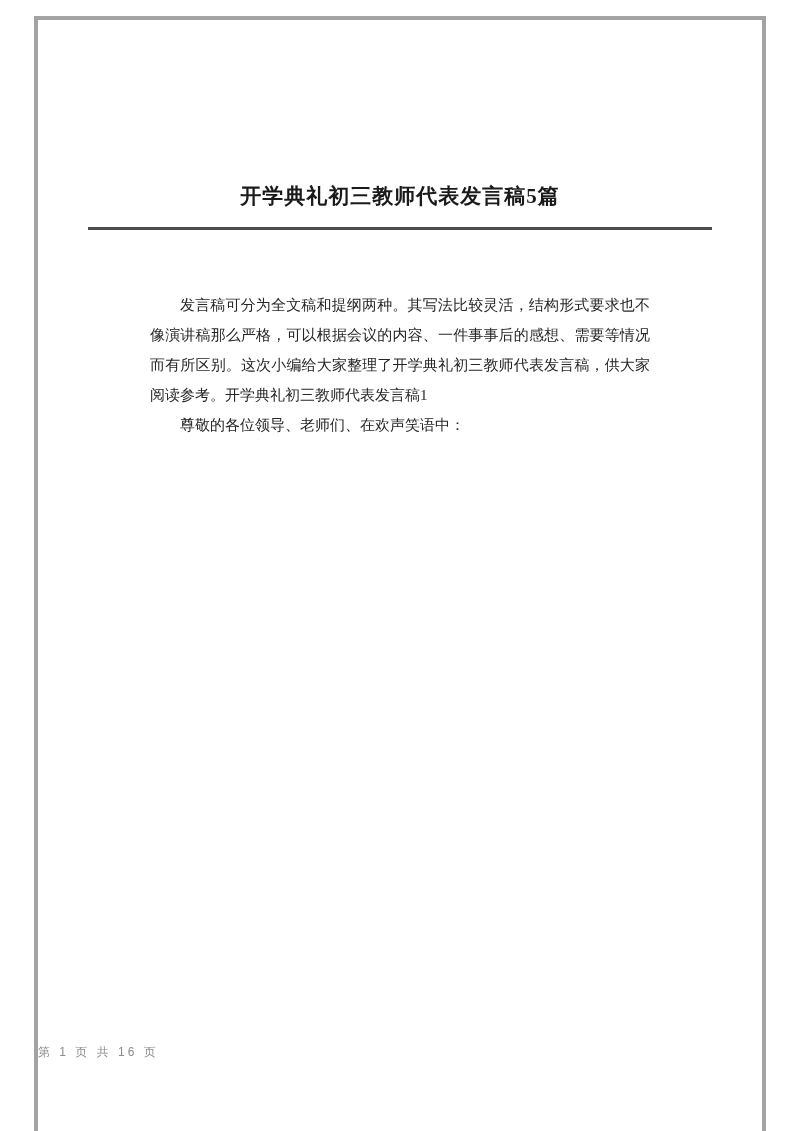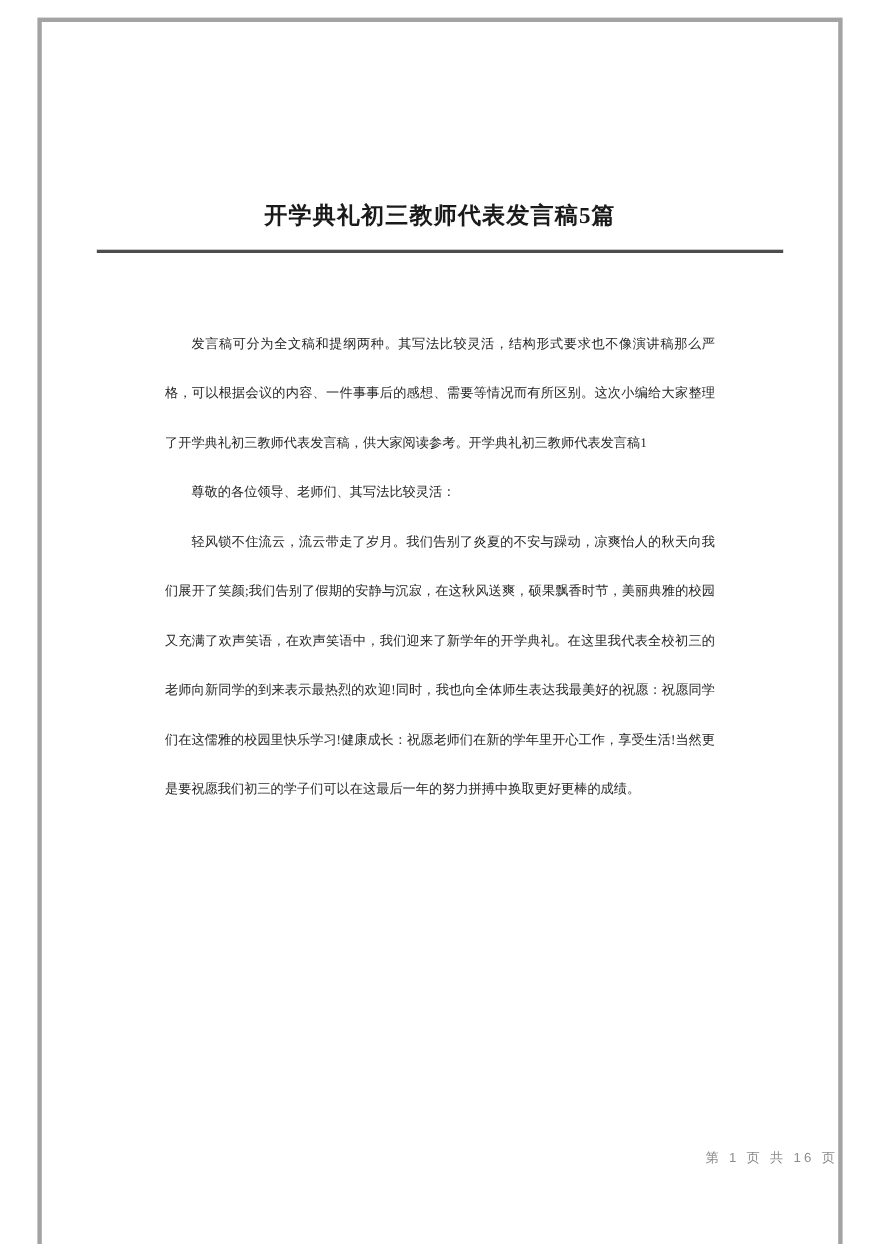--- a/index.html
+++ b/index.html
@@ -26,56 +26,55 @@
     font-family: "Liberation Serif", "DejaVu Serif", serif;
   }
   .title-rule {
     width: 624px;
     margin: 17px auto 0 auto;
     border: none;
     border-top: 3px solid #4d4d4d;
   }
   .doc-body {
     margin: 60px 112px 0 112px;
-    font-size: 12px;
-    line-height: 45px;
+    font-size: 15px;
+    line-height: 30px;
     color: #262626;
     text-align: justify;
   }
   .doc-body p {
     text-indent: 2em;
     margin: 0;
   }
   .doc-body p.last-para {
     margin-top: 6px;
   }
   .page-footer {
     position: absolute;
-    left: 12px;
+    left: 0;
     right: 0;
     bottom: 82px;
-    text-align: right;
+    text-align: left;
     font-size: 12px;
     color: #8c8c8c;
     letter-spacing: 3px;
     font-family: "Liberation Sans", "DejaVu Sans", sans-serif;
   }
 </style>
 </head>
 <body>
 
 <div class="page">
 
   <h1 class="doc-title">开学典礼初三教师代表发言稿5篇</h1>
 
   <hr class="title-rule">
 
   <div class="doc-body">
     <p>发言稿可分为全文稿和提纲两种。其写法比较灵活，结构形式要求也不像演讲稿那么严格，可以根据会议的内容、一件事事后的感想、需要等情况而有所区别。这次小编给大家整理了开学典礼初三教师代表发言稿，供大家阅读参考。开学典礼初三教师代表发言稿1</p>
-    <p>尊敬的各位领导、老师们、其写法比较灵活：</p>
-    <p>轻风锁不住流云，流云带走了岁月。我们告别了炎夏的不安与躁动，凉爽怡人的秋天向我们展开了笑颜;我们告别了假期的安静与沉寂，在这秋风送爽，硕果飘香时节，美丽典雅的校园又充满了欢声笑语，在欢声笑语中，我们迎来了新学年的开学典礼。在这里我代表全校初三的老师向新同学的到来表示最热烈的欢迎!同时，我也向全体师生表达我最美好的祝愿：祝愿同学们在这儒雅的校园里快乐学习!健康成长：祝愿老师们在新的学年里开心工作，享受生活!当然更是要祝愿我们初三的学子们可以在这最后一年的努力拼搏中换取更好更棒的成绩。</p>
+    <p>尊敬的各位领导、老师们、在欢声笑语中：</p>
   </div>
 
   <div class="page-footer">
     <span>第 1 页 共 16 页</span>
   </div>
 
 </div>
 
 </body></html>

